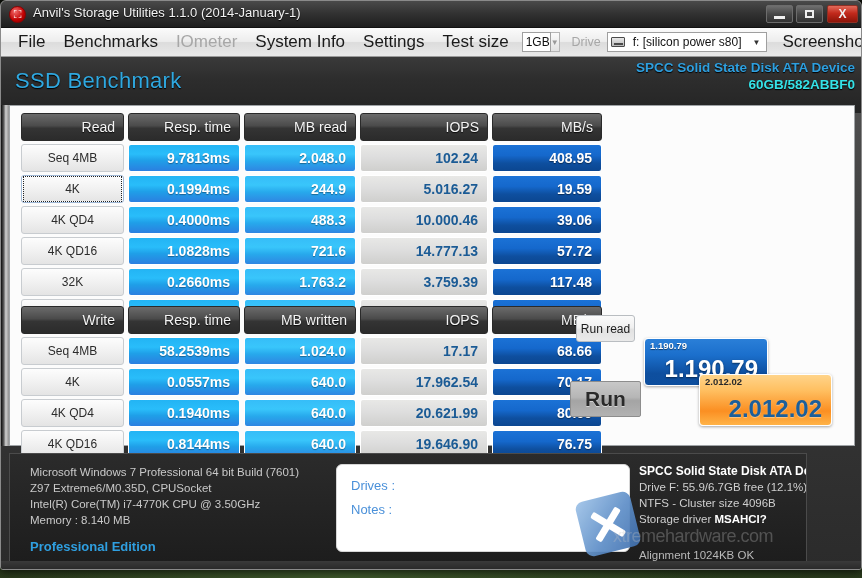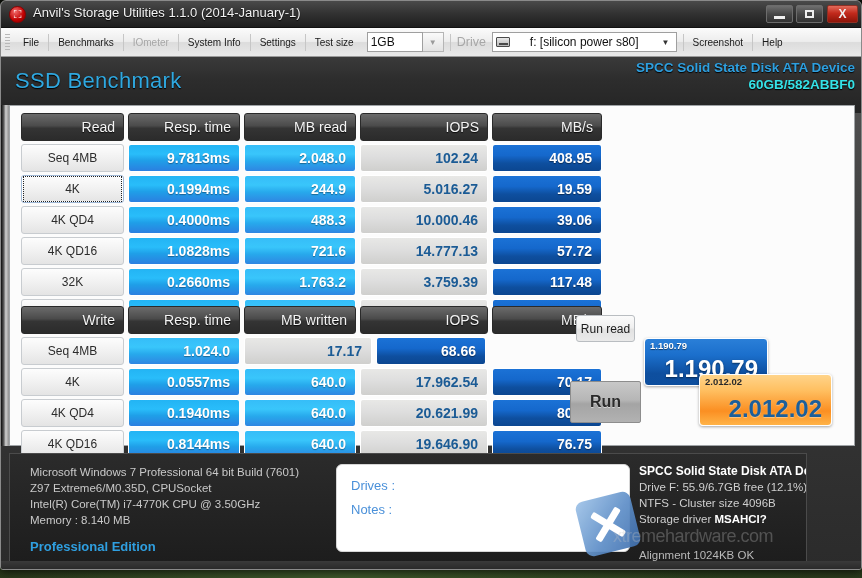--- a/index.html
+++ b/index.html
@@ -71,39 +71,39 @@
   #menubar {
     position:absolute; left:0; top:27px; width:862px; height:29px;
     background: linear-gradient(180deg,#fbfbfb 0%, #ededed 48%, #dcdcdc 52%, #e9e9e9 100%);
     border-bottom:1px solid #9a9a9a;
     display:flex; align-items:center;
   }
   #grip { width:5px; height:17px; margin-left:4px; margin-right:4px;
     background-image: repeating-linear-gradient(180deg,#b8b8b8 0 1px, transparent 1px 3px);
   }
   .menu-item {
-    font-size:10px; color:#1a1a1a; padding:4px 9px; white-space:nowrap;
+    font-size:17px; color:#1a1a1a; padding:4px 9px; white-space:nowrap;
   }
   .menu-item.disabled { color:#a7a7a7; }
   .msep { width:1px; height:17px; background:#c6c6c6; }
   #testsize-input {
     margin-left:4px; width:56px; height:20px;
     background:#fff; border:1px solid #9f9f9f;
     font-size:12px; color:#111; padding-left:3px; line-height:18px;
   }
   #testsize-drop {
     width:21px; height:20px; border:1px solid #b5b5b5; border-left:none;
     background: linear-gradient(180deg,#fafafa,#e2e2e2);
     display:flex;align-items:center;justify-content:center;
     font-size:8px; color:#9a9a9a;
   }
   #drive-label { font-size:12.5px; color:#a7a7a7; padding:0 6px; }
   #drive-combo {
     height:20px; background:#fff; border:1px solid #9f9f9f;
-    display:flex; align-items:center; padding:0 3px; gap:20px;
+    display:flex; align-items:center; padding:0 3px; gap:8px;
   }
   #drive-icon {
     width:14px; height:10px; border:1px solid #4a4a4a; border-radius:1px;
     background: linear-gradient(180deg,#e8e8e8,#b8b8b8);
     position:relative;
   }
   #drive-icon:after{content:"";position:absolute;left:2px;top:5px;width:9px;height:2px;background:#4a4a4a;}
   #drive-text { font-size:12px; color:#111; white-space:nowrap; }
   #drive-arrow { font-size:8px; color:#333; padding:0 3px;}
 
@@ -190,24 +190,24 @@
   .runbtn {
     position:absolute;
     background: linear-gradient(180deg,#fbfbfb 0%, #f0f0f0 45%, #e2e2e2 55%, #eaeaea 100%);
     border:1px solid #b9bdc1; border-radius:3px;
     display:flex; align-items:center; justify-content:center;
     font-size:12px; color:#1c1c1c;
   }
   #btn-run-read  { left:566px; top:209px; width:59px; height:27px; }
   #btn-run-write { left:566px; top:362px; width:59px; height:27px; }
   #btn-run {
-    left:560px; top:275px; width:71px; height:42px;
+    left:560px; top:275px; width:71px; height:36px;
     background: linear-gradient(180deg,#c8c8c8 0%, #b6b6b6 45%, #a4a4a4 55%, #b2b2b2 100%);
     border:1px solid #8d8d8d; border-radius:2px;
-    font-size:16px; font-weight:bold; color:#2a2a2a;
+    font-size:21px; font-weight:bold; color:#2a2a2a;
     text-shadow:0 1px 0 rgba(255,255,255,.5);
   }
   .scorebox {
     position:absolute; border-radius:4px; border:1px solid #ffffff;
     box-shadow:0 1px 3px rgba(0,0,0,.35);
   }
   .score-small { position:absolute; left:5px; top:1px; font-size:9.5px; font-weight:bold; }
   .score-big   { position:absolute; right:9px; bottom:2px; font-size:24px; font-weight:bold; }
   .sb-blue {
     background: linear-gradient(180deg,#2a7fd8 0%, #1b6fcc 35%, #0e4f9f 75%, #0d4e9e 100%);
@@ -382,20 +382,21 @@
     <div class="tbl" id="write-table" style="left:11px; top:200px;">
         <div class="trow">
           <div class="hdr-cell w-lbl">Write</div>
           <div class="hdr-cell w-resp">Resp. time</div>
           <div class="hdr-cell w-mb">MB written</div>
           <div class="hdr-cell w-iops">IOPS</div>
           <div class="hdr-cell w-mbs">MB/s</div>
         </div>
         <div class="trow">
           <div class="lbl-cell w-lbl">Seq 4MB</div>
+          <div class="val-cell c-resp w-resp">58.2539ms</div>
           <div class="val-cell c-mb w-mb">1.024.0</div>
           <div class="val-cell c-iops w-iops">17.17</div>
           <div class="val-cell c-mbs w-mbs">68.66</div>
         </div>
         <div class="trow">
           <div class="lbl-cell w-lbl">4K</div>
           <div class="val-cell c-resp w-resp">0.0557ms</div>
           <div class="val-cell c-mb w-mb">640.0</div>
           <div class="val-cell c-iops w-iops">17.962.54</div>
           <div class="val-cell c-mbs w-mbs">70.17</div>

